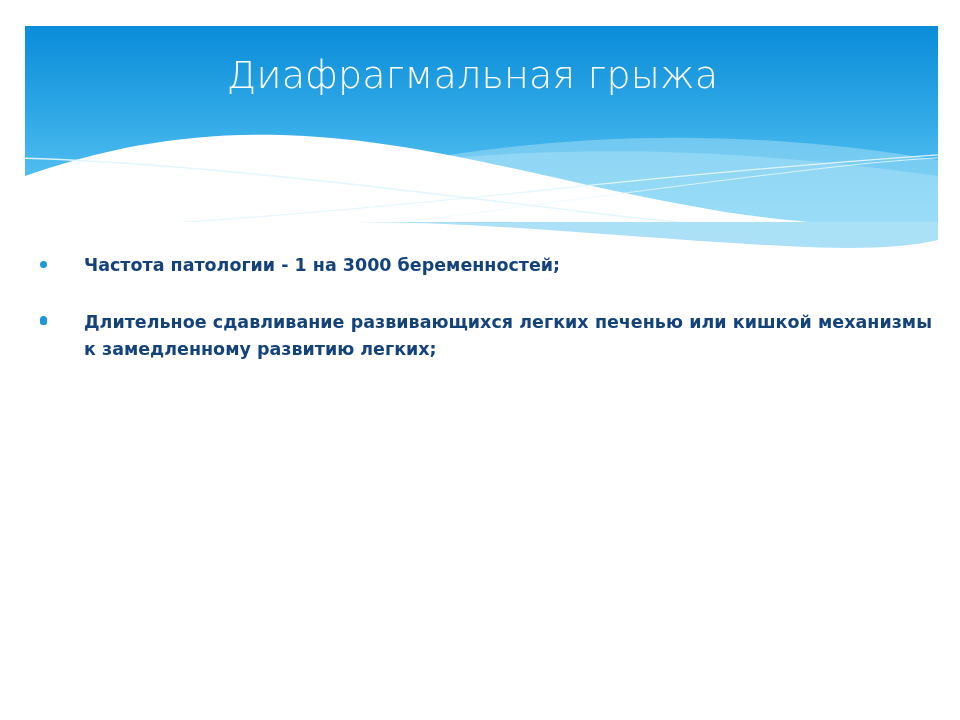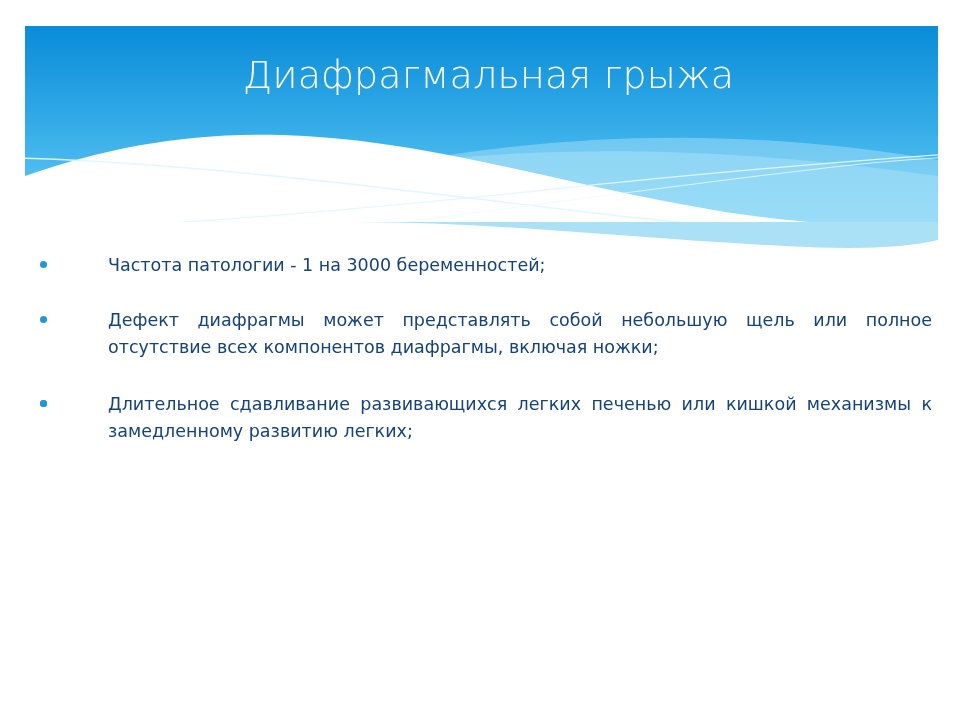--- a/index.html
+++ b/index.html
@@ -32,21 +32,21 @@
     height: 196px;
     overflow: visible;
   }
   .header-band svg {
     display: block;
     overflow: visible;
   }
 
   .slide-title {
     position: absolute;
-    left: 32px;
+    left: 16px;
     top: 52px;
     width: 913px;
     text-align: center;
     color: #ffffff;
     font-family: "DejaVu Sans", "Liberation Sans", sans-serif;
     font-weight: 300;
     font-size: 38px;
     line-height: 46px;
     letter-spacing: 0.2px;
     white-space: nowrap;
@@ -55,23 +55,24 @@
   
   .body-content {
     position: absolute;
     left: 0;
     top: 252px;
     width: 960px;
   }
 
   .bullet-row {
     position: relative;
-    padding-left: 108px;
+    padding-left: 84px;
     padding-right: 28px;
     margin-bottom: 28px;
+    font-weight: bold;
   }
 
   .bullet-marker {
     position: absolute;
     left: 40px;
     top: 9px;
     width: 7px;
     height: 7px;
     border-radius: 50%;
     background: #2196da;
@@ -142,21 +143,20 @@
 
   <div class="body-content">
 
     <div class="bullet-row">
       <span class="bullet-marker"></span>
       <div class="bullet-text single-line">Частота патологии - 1 на 3000 беременностей;</div>
     </div>
 
     <div class="bullet-row gap-lg">
       <span class="bullet-marker"></span>
-      <div class="bullet-text">Дефект диафрагмы может представлять собой небольшую щель или полное отсутствие всех компонентов диафрагмы, включая ножки;</div>
     </div>
 
 
     <div class="bullet-row gap-lg">
       <span class="bullet-marker"></span>
     </div>
 
     <div class="bullet-row">
       <span class="bullet-marker"></span>
       <div class="bullet-text">Длительное сдавливание развивающихся легких печенью или кишкой механизмы к замедленному развитию легких;</div>

